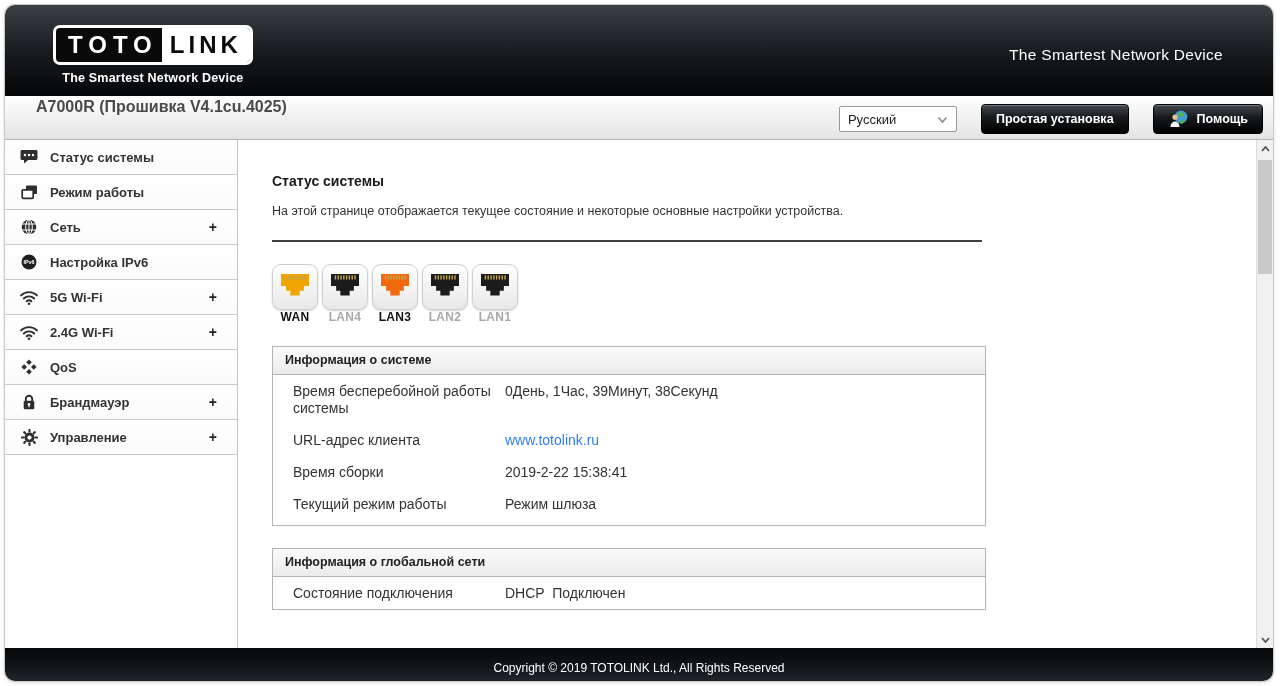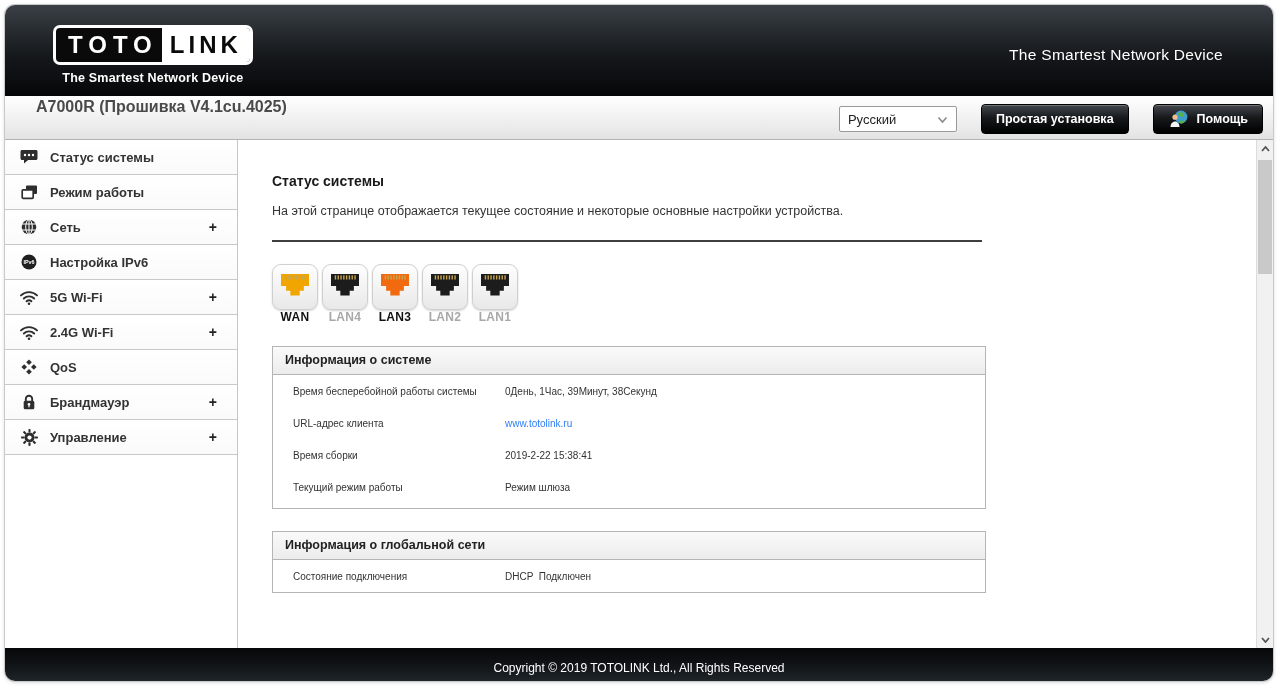--- a/index.html
+++ b/index.html
@@ -51,21 +51,21 @@
     border:1px solid #cfcfcf;box-shadow:inset 0 1px 0 #fff,0 1px 2px rgba(0,0,0,.18);
     display:flex;align-items:center;justify-content:center;box-sizing:border-box}
   .port .jack{fill:var(--jack,#1c1c1c)}
   .port-label{font-size:12px;font-weight:bold;color:#a8a8a8;letter-spacing:.3px}
   .port.connected .port-label{color:#111}
 
   
   .info-table{margin-top:22px;width:714px;border:1px solid #b5b5b5;box-sizing:border-box;background:#fff}
   .info-table .thead{height:27px;line-height:27px;padding-left:12px;font-size:12.5px;font-weight:bold;color:#222;
     background:linear-gradient(180deg,#fafafa,#ececec);border-bottom:1px solid #b5b5b5}
-  .trow{display:flex;padding:8px 0 7px 20px;font-size:10px;color:#333}
+  .trow{display:flex;padding:8px 0 7px 20px;font-size:14px;color:#333}
   .trow:first-of-type{padding-top:10px}
   .t-label{width:212px;line-height:17px}
   .t-value{flex:1;line-height:17px;white-space:pre-wrap}
   .t-value.link{color:#2e7ef7;cursor:pointer}
   .info-table .pad{height:5px}
 
   
   .vscroll{width:17px;background:#f1f1f1;border-left:1px solid #dcdcdc;position:relative;box-sizing:border-box}
   .vs-btn{position:absolute;left:0;width:100%;height:17px;display:flex;align-items:center;justify-content:center;cursor:pointer}
   .vs-up{top:0}.vs-down{bottom:0}

